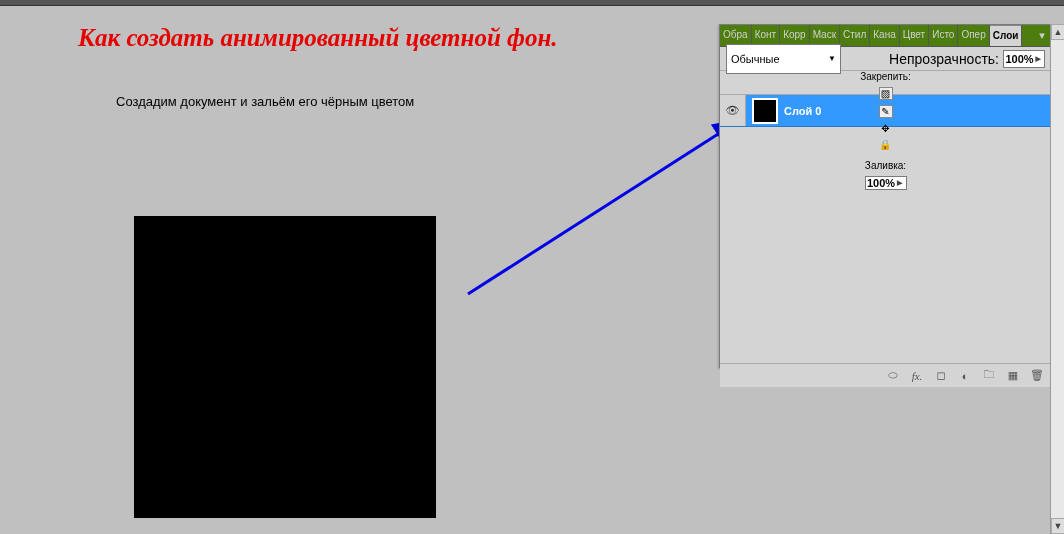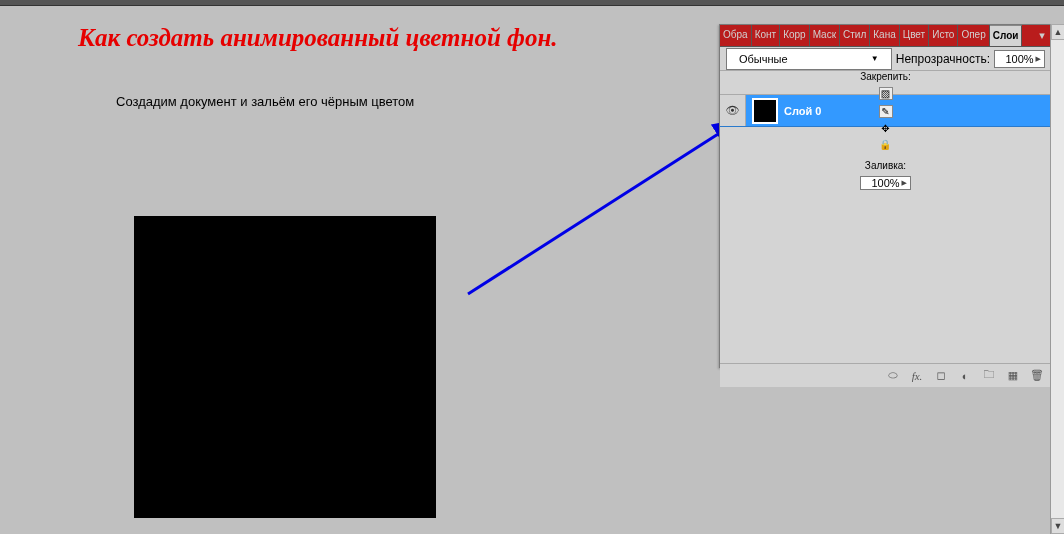--- a/index.html
+++ b/index.html
@@ -70,21 +70,21 @@
       align-items: center;
       justify-content: center;
       font-size: 9px;
       color: #444;
       background: #ddd;
       border: 1px solid #aaa;
     }
     .scroll-arrow.down { position: absolute; bottom: 0; }
     .tabs {
       display: flex;
-      background: #b91c1c;
+      background: #4d7c0f;
       height: 22px;
       border-bottom: 1px solid #555;
     }
     .tab {
       padding: 4px 3px 0 3px;
       font-size: 10px;
       color: #d0d0d0;
       border-right: 1px solid #555;
       cursor: default;
       overflow: hidden;
@@ -108,41 +108,42 @@
       display: flex;
       align-items: center;
       height: 24px;
       padding: 0 6px;
       border-bottom: 1px solid #aaa;
       background: #d4d4d4;
       gap: 4px;
     }
     .blend-select {
       flex: 1;
-      height: 22px;
+      height: 30px;
       background: #fff;
       border: 1px solid #7a7a7a;
       display: flex;
       align-items: center;
-      padding: 0 12px;
+      padding: 0 4px;
       font-size: 11px;
       justify-content: space-between;
     }
-    .opacity-label { font-size: 12px; }
+    .opacity-label { font-size: 14px; margin-left: 44px; }
     .pct-box {
-      width: 51px;
+      width: 42px;
       height: 18px;
       background: #fff;
       border: 1px solid #7a7a7a;
       display: flex;
       align-items: center;
       justify-content: flex-end;
       padding: 0 3px;
       font-size: 11px;
       gap: 2px;
+      font-weight: bold;
     }
     .pct-arrow { font-size: 7px; color: #444; }
     .lock-row { font-size: 10px; gap: 5px; flex-direction: column; }
     .lock-icon {
       width: 14px; height: 14px;
       display: inline-flex;
       align-items: center;
       justify-content: center;
       font-size: 10px;
       border: 1px solid #888;

